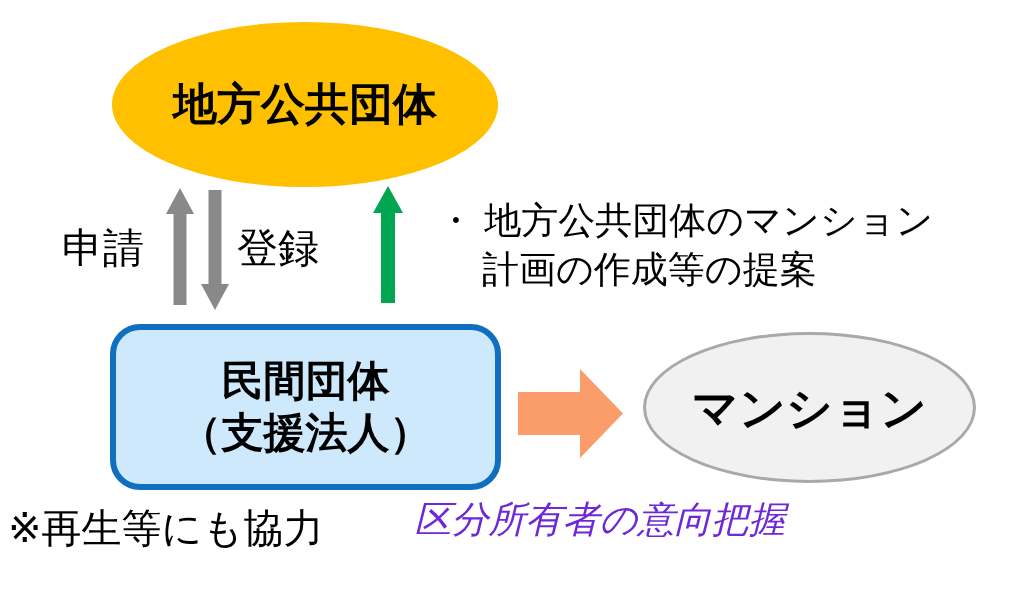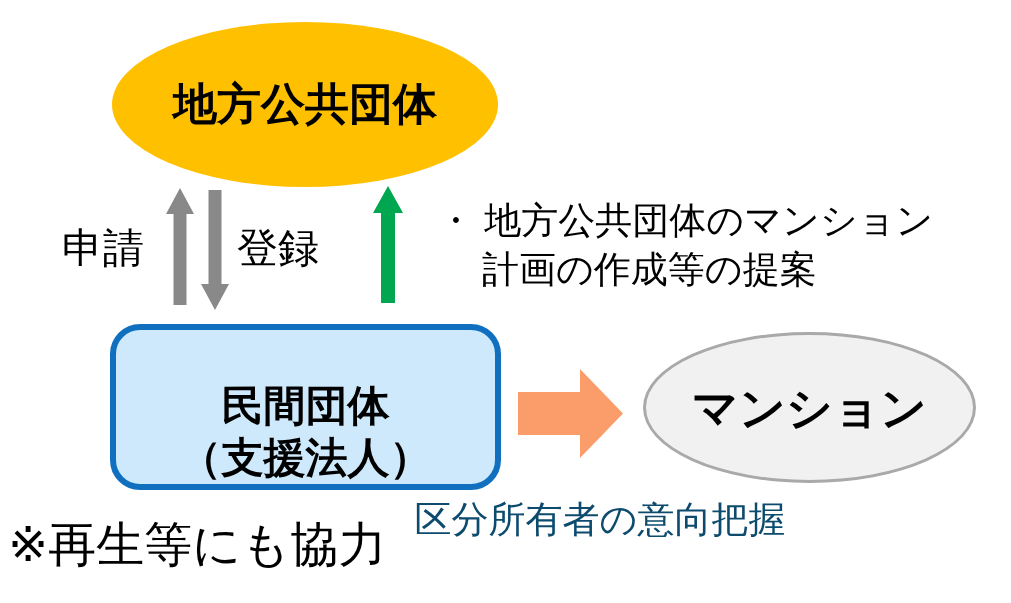--- a/index.html
+++ b/index.html
@@ -63,23 +63,22 @@
     position: absolute;
     left: 437px; top: 196px;
     font-size: 37px;
     line-height: 49px;
     white-space: nowrap;
   }
   #proposal-note .line2 { padding-left: 45px; }
   #regen-note {
     position: absolute;
     left: 8px; top: 501px;
-    font-size: 48px;
+    font-size: 40px;
     white-space: nowrap;
-    margin-top: 12px;
   }
   #support-note {
     position: absolute;
     left: 380px; top: 497px;
     width: 440px;
     text-align: center;
     font-size: 37px;
     line-height: 45px;
     white-space: nowrap;
   }
@@ -110,28 +109,28 @@
   </svg>
 
   <div class="arrow-label" id="label-apply">申請</div>
   <div class="arrow-label" id="label-register">登録</div>
 
   <div id="proposal-note">
     <div class="line1">・ 地方公共団体のマンション</div>
     <div class="line2">計画の作成等の提案</div>
   </div>
 
-  <div id="private-box" style="background-color: rgb(205, 233, 251); border-color: rgb(16, 112, 191); justify-content: flex-end;">
+  <div id="private-box" style="background-color: rgb(205, 233, 251); border-color: rgb(16, 112, 191);">
     <span>民間団体</span>
     <span>（支援法人）</span>
   </div>
 
   <div class="ellipse" id="mgmt-ellipse" style="background-color: rgb(241, 241, 241); border: 3px solid rgb(169, 169, 169);">
     <span>マンション</span>
   </div>
 
   <div id="regen-note">※再生等にも協力</div>
 
-  <div id="support-note" style="color: #0c4a6e;">
+  <div id="support-note" style="color: #6d28d9; font-style: italic;">
     <div>区分所有者の意向把握</div>
   </div>
 
 </div>
 
 </body></html>

